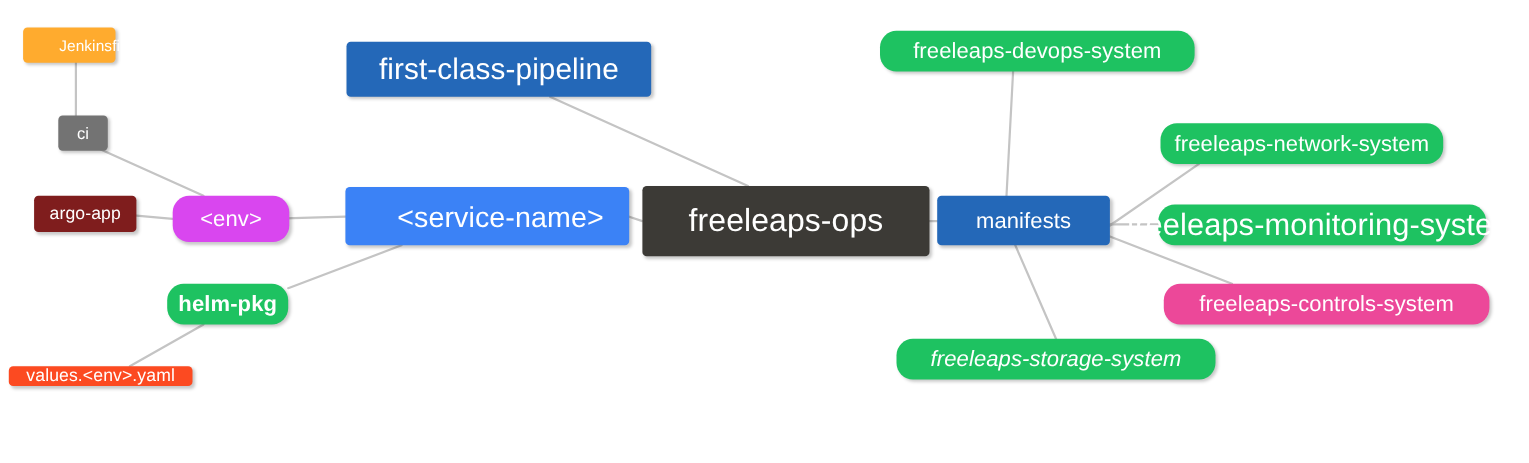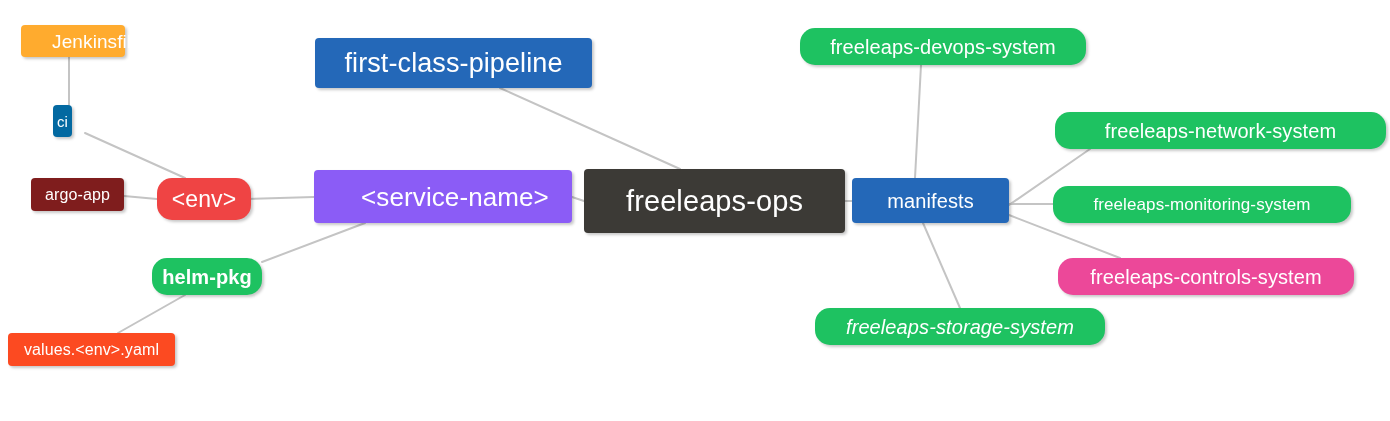--- a/index.html
+++ b/index.html
@@ -73,54 +73,54 @@
       <line x1="185" y1="295" x2="118" y2="333" stroke="#c4c4c4" stroke-width="2" stroke-linecap="round"></line>
       <line x1="915" y1="178" x2="921" y2="65" stroke="#c4c4c4" stroke-width="2" stroke-linecap="round"></line>
       <line x1="1009" y1="205" x2="1090" y2="149" stroke="#c4c4c4" stroke-width="2" stroke-linecap="round"></line>
       <line x1="1009" y1="204" x2="1053" y2="204" stroke="#c4c4c4" stroke-width="2" stroke-linecap="round"></line>
       <line x1="1009" y1="215" x2="1120" y2="258" stroke="#c4c4c4" stroke-width="2" stroke-linecap="round"></line>
       <line x1="923" y1="223" x2="960" y2="308" stroke="#c4c4c4" stroke-width="2" stroke-linecap="round"></line>
     </svg>
 <div class="node root" style="left: 584px; top: 169px; width: 261px; height: 64px; font-size: 29px; background: rgb(60, 58, 54);">
       <span>freeleaps-ops</span>
     </div>
-    <div class="node blue" style="left: 314px; top: 170px; width: 258px; height: 53px; font-size: 26px; background: #8b5cf6; padding-left: 24px;">
+    <div class="node blue" style="left: 314px; top: 170px; width: 258px; height: 53px; font-size: 26px; background: #3b82f6; padding-left: 24px;">
       <span>&lt;service-name&gt;</span>
     </div>
     <div class="node blue" style="left: 315px; top: 38px; width: 277px; height: 50px; font-size: 27px; background: rgb(36, 104, 184);">
       <span>first-class-pipeline</span>
     </div>
     <div class="node blue" style="left: 852px; top: 178px; width: 157px; height: 45px; font-size: 20px; background: rgb(36, 104, 184);">
       <span>manifests</span>
     </div>
-    <div class="node green" style="left: 157px; top: 178px; width: 94px; height: 42px; font-size: 23px; background: #ef4444;">
+    <div class="node green" style="left: 157px; top: 178px; width: 106px; height: 42px; font-size: 20px; background: #d946ef;">
       <span>&lt;env&gt;</span>
     </div>
     <div class="node green" style="left: 152px; top: 258px; width: 110px; height: 37px; font-size: 20px; background: rgb(30, 194, 97); font-weight: bold;">
       <span>helm-pkg</span>
     </div>
-    <div class="node orange" style="left: 21px; top: 25px; width: 104px; height: 32px; font-size: 19px; background: rgb(255, 171, 46); padding-left: 48px;">
+    <div class="node orange" style="left: 21px; top: 25px; width: 84px; height: 32px; font-size: 14px; background: rgb(255, 171, 46); padding-left: 48px;">
       <span>Jenkinsfile</span>
     </div>
-    <div class="node red" style="left: 53px; top: 105px; width: 19px; height: 32px; font-size: 15px; background: #0369a1;">
+    <div class="node red" style="left: 53px; top: 105px; width: 45px; height: 32px; font-size: 15px; background: #737373;">
       <span>ci</span>
     </div>
     <div class="node red" style="left: 31px; top: 178px; width: 93px; height: 33px; font-size: 16px; background: #7f1d1d;">
       <span>argo-app</span>
     </div>
-    <div class="node red" style="left: 8px; top: 333px; width: 167px; height: 33px; font-size: 16px; background: rgb(252, 74, 33);">
+    <div class="node red" style="left: 8px; top: 333px; width: 167px; height: 18px; font-size: 16px; background: rgb(252, 74, 33);">
       <span>values.&lt;env&gt;.yaml</span>
     </div>
     <div class="node green" style="left: 800px; top: 28px; width: 286px; height: 37px; font-size: 20px; background: rgb(30, 194, 97);">
       <span>freeleaps-devops-system</span>
     </div>
-    <div class="node green" style="left: 1055px; top: 112px; width: 331px; height: 37px; font-size: 20px; background: rgb(30, 194, 97);">
+    <div class="node green" style="left: 1055px; top: 112px; width: 257px; height: 37px; font-size: 20px; background: rgb(30, 194, 97);">
       <span>freeleaps-network-system</span>
     </div>
-    <div class="node green" style="left: 1053px; top: 186px; width: 298px; height: 37px; font-size: 17px; background: rgb(30, 194, 97);">
+    <div class="node green" style="left: 1053px; top: 186px; width: 298px; height: 37px; font-size: 28px; background: rgb(30, 194, 97);">
       <span>freeleaps-monitoring-system</span>
     </div>
     <div class="node green" style="left: 1058px; top: 258px; width: 296px; height: 37px; font-size: 20px; background: #ec4899;">
       <span>freeleaps-controls-system</span>
     </div>
     <div class="node green" style="left: 815px; top: 308px; width: 290px; height: 37px; font-size: 20px; background: rgb(30, 194, 97); font-style: italic;">
       <span>freeleaps-storage-system</span>
     </div>
   </div>
 

